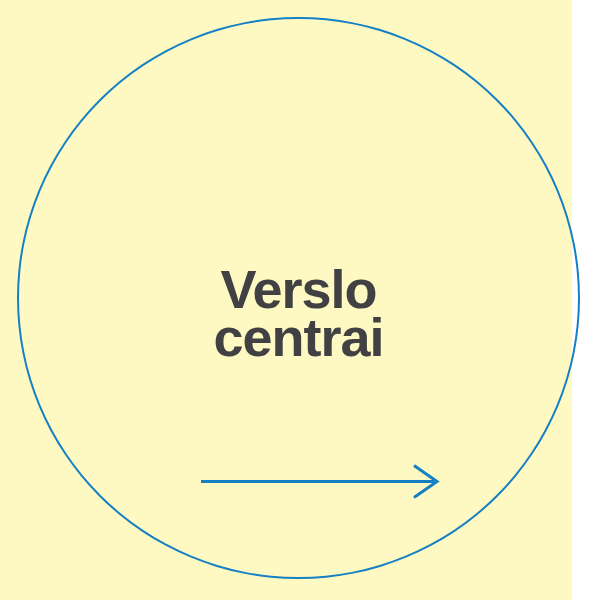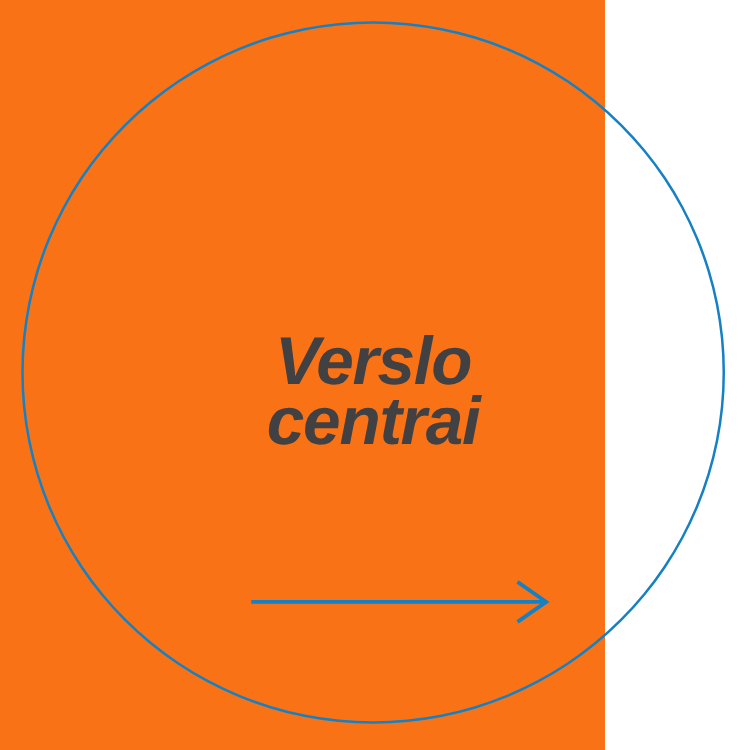--- a/index.html
+++ b/index.html
@@ -6,24 +6,23 @@
     margin: 0;
     padding: 0;
     width: 600px;
     height: 600px;
     background: #ffffff;
     overflow: hidden;
     font-family: "Liberation Sans", sans-serif;
   }
   .canvas {
     position: relative;
-    width: 484px;
+    width: 572px;
     height: 600px;
-    background: #f97316;
-    font-style: italic;
+    background: #fef9c3;
   }
   .circle {
     position: absolute;
     left: 17px;
     top: 17px;
     width: 563px;
     height: 562px;
     border: 2.5px solid #1580c4;
     border-radius: 50%;
     box-sizing: border-box;

